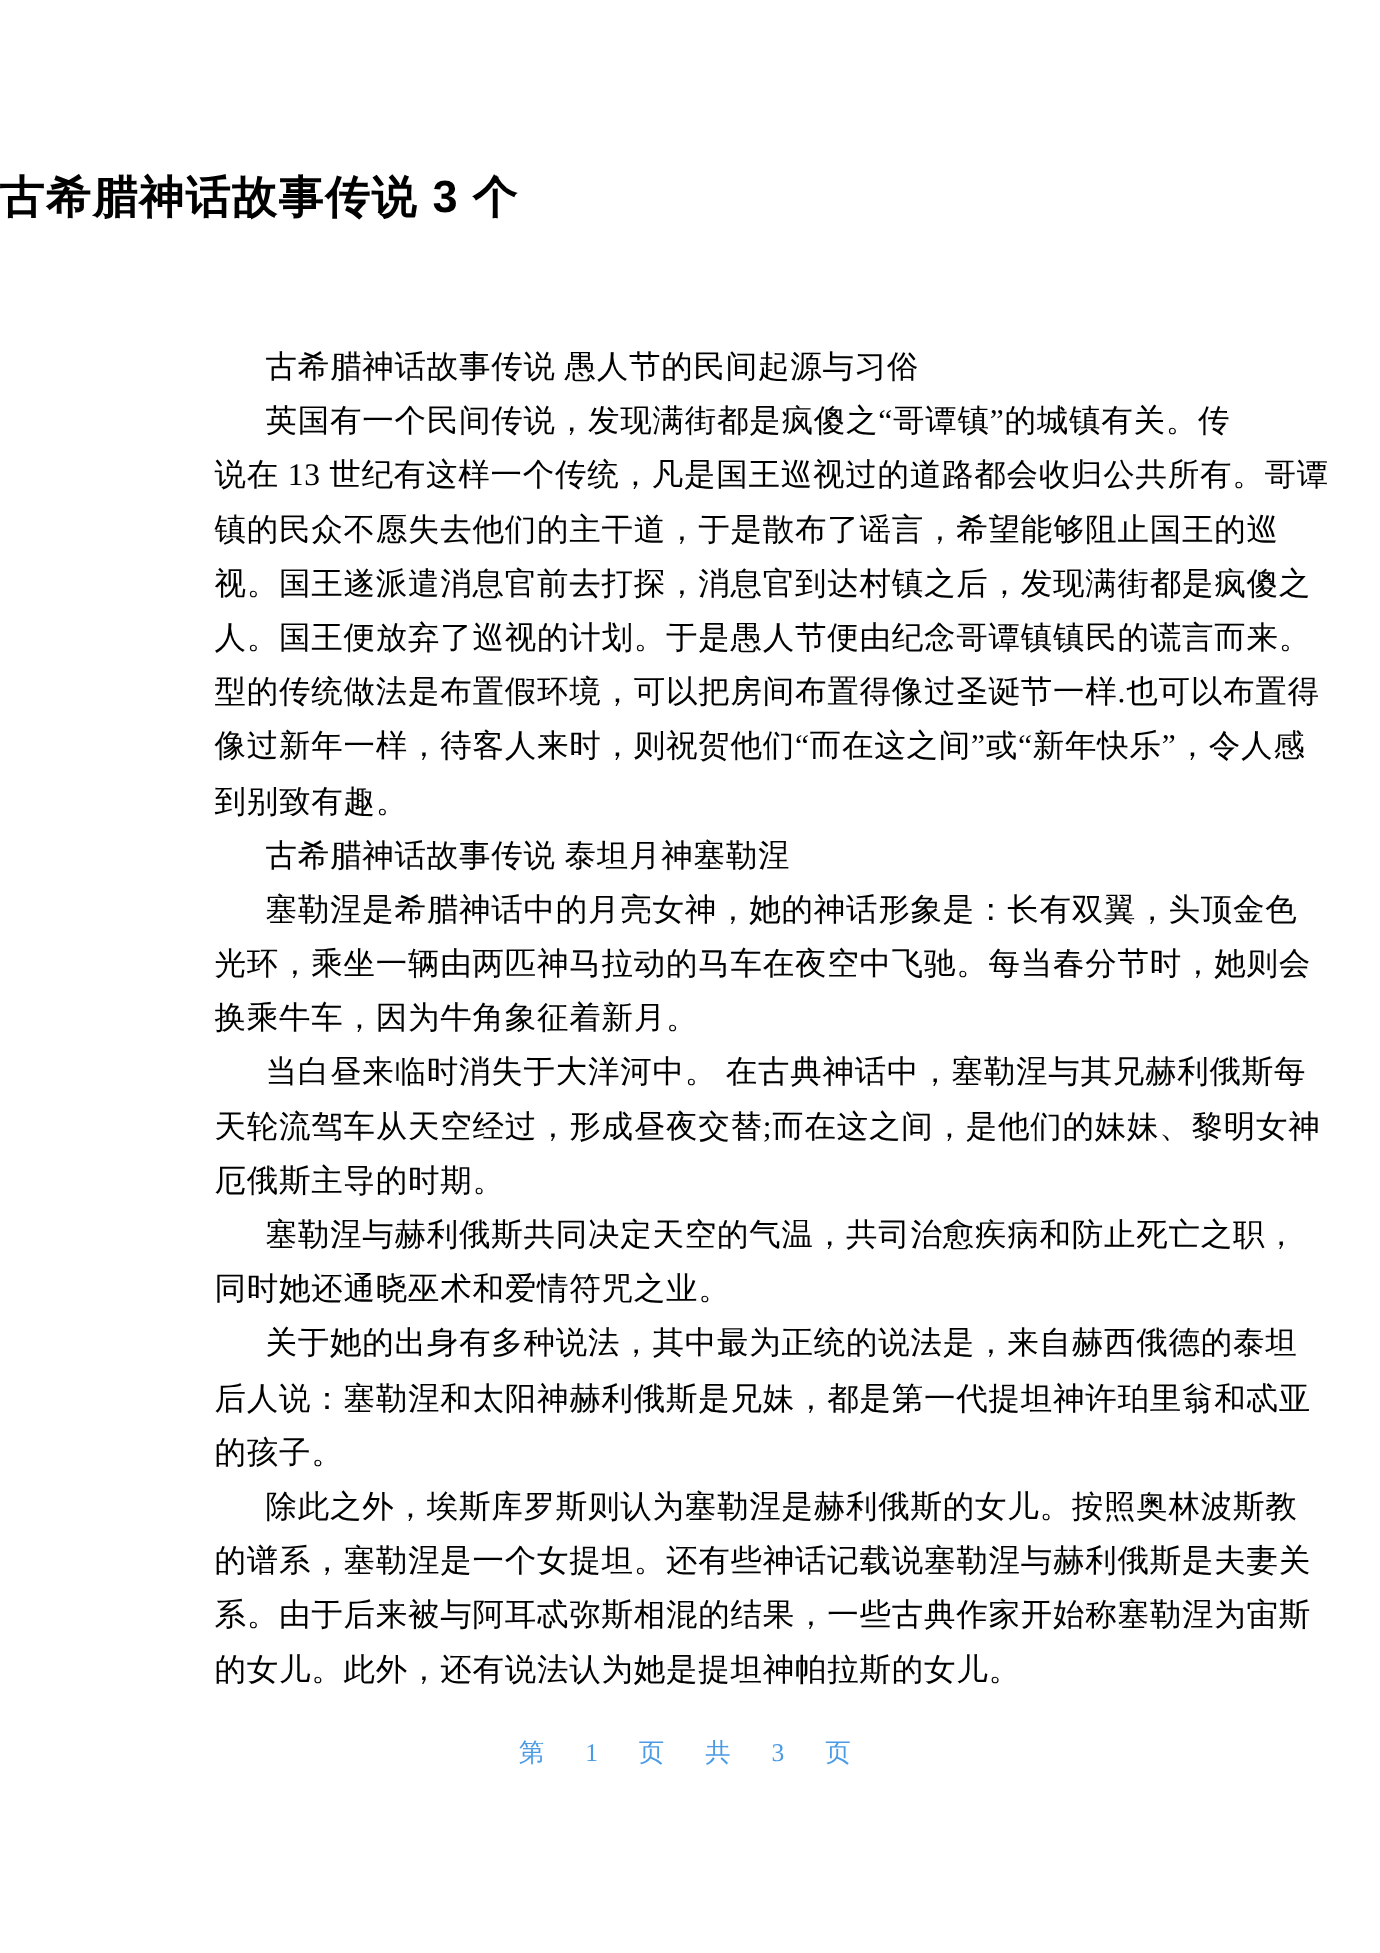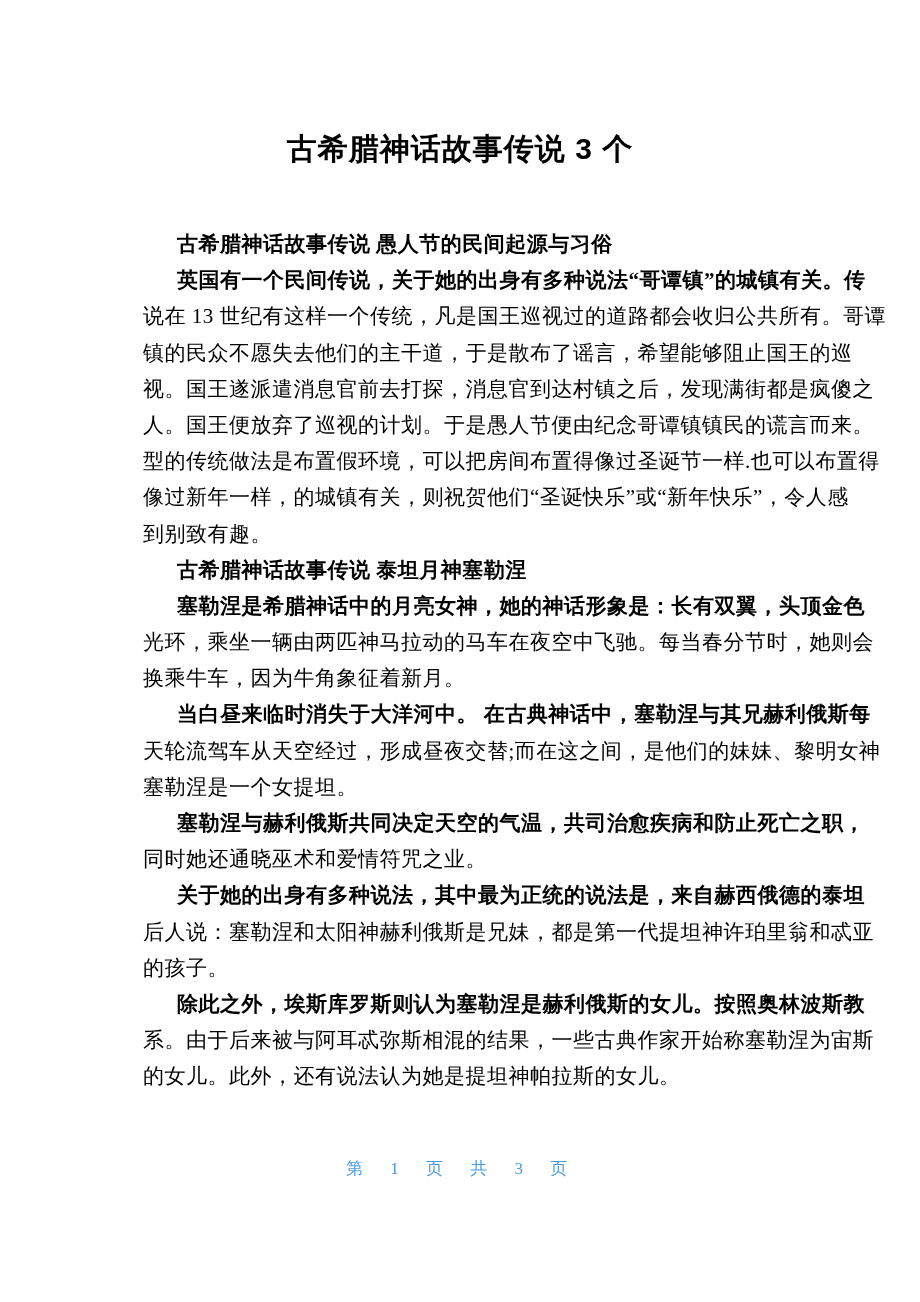--- a/index.html
+++ b/index.html
@@ -11,25 +11,25 @@
     position: relative;
     width: 920px;
     height: 1302px;
     background: #ffffff;
     overflow: hidden;
     font-family: "Liberation Serif", "DejaVu Serif", serif;
     color: #000000;
   }
   .doc-title {
     position: absolute;
-    top: 129px;
+    top: 112px;
     left: 0;
     right: 0;
     margin: 0;
-    text-align: center;
+    text-align: left;
     font-family: "Liberation Sans", "DejaVu Sans", sans-serif;
     font-weight: bold;
     font-size: 30px;
     line-height: 40px;
     color: #000000;
     letter-spacing: 1px;
   }
   .doc-body {
     position: absolute;
     top: 226px;
@@ -43,21 +43,20 @@
     padding: 0;
   }
   .line {
     height: 36.2px;
     line-height: 36.2px;
     white-space: pre;
     letter-spacing: 0.5px;
   }
   .line.first-line {
     text-indent: 34px;
-    font-weight: bold;
   }
   .doc-footer {
     position: absolute;
     top: 1156px;
     left: 0;
     right: 0;
     text-align: center;
     font-size: 17px;
     line-height: 26px;
   }
@@ -71,55 +70,56 @@
 
 <div class="doc-page" style="background: rgb(255, 255, 255);">
 
   <h1 class="doc-title">古希腊神话故事传说 3 个</h1>
 
   <div class="doc-body">
       <div class="paragraph subtitle">
         <div class="line first-line">古希腊神话故事传说 愚人节的民间起源与习俗</div>
       </div>
       <div class="paragraph">
-        <div class="line first-line">英国有一个民间传说，关于她的出身有多种说法“哥谭镇”的城镇有关。传</div>
+        <div class="line first-line">英国有一个民间传说，发现满街都是疯傻之“哥谭镇”的城镇有关。传</div>
         <div class="line">说在 13 世纪有这样一个传统，凡是国王巡视过的道路都会收归公共所有。哥谭</div>
         <div class="line">镇的民众不愿失去他们的主干道，于是散布了谣言，希望能够阻止国王的巡</div>
         <div class="line">视。国王遂派遣消息官前去打探，消息官到达村镇之后，发现满街都是疯傻之</div>
         <div class="line">人。国王便放弃了巡视的计划。于是愚人节便由纪念哥谭镇镇民的谎言而来。</div>
       </div>
       <div class="paragraph">
         <div class="line">型的传统做法是布置假环境，可以把房间布置得像过圣诞节一样.也可以布置得</div>
-        <div class="line">像过新年一样，的城镇有关，则祝贺他们“圣诞快乐”或“新年快乐”，令人感</div>
+        <div class="line">像过新年一样，待客人来时，则祝贺他们“而在这之间”或“新年快乐”，令人感</div>
         <div class="line">到别致有趣。</div>
       </div>
       <div class="paragraph subtitle">
         <div class="line first-line">古希腊神话故事传说 泰坦月神塞勒涅</div>
       </div>
       <div class="paragraph">
         <div class="line first-line">塞勒涅是希腊神话中的月亮女神，她的神话形象是：长有双翼，头顶金色</div>
         <div class="line">光环，乘坐一辆由两匹神马拉动的马车在夜空中飞驰。每当春分节时，她则会</div>
         <div class="line">换乘牛车，因为牛角象征着新月。</div>
       </div>
       <div class="paragraph">
         <div class="line first-line">当白昼来临时消失于大洋河中。 在古典神话中，塞勒涅与其兄赫利俄斯每</div>
         <div class="line">天轮流驾车从天空经过，形成昼夜交替;而在这之间，是他们的妹妹、黎明女神</div>
-        <div class="line">塞勒涅是一个女提坦。</div>
+        <div class="line">厄俄斯主导的时期。</div>
       </div>
       <div class="paragraph">
         <div class="line first-line">塞勒涅与赫利俄斯共同决定天空的气温，共司治愈疾病和防止死亡之职，</div>
         <div class="line">同时她还通晓巫术和爱情符咒之业。</div>
       </div>
       <div class="paragraph">
         <div class="line first-line">关于她的出身有多种说法，其中最为正统的说法是，来自赫西俄德的泰坦</div>
         <div class="line">后人说：塞勒涅和太阳神赫利俄斯是兄妹，都是第一代提坦神许珀里翁和忒亚</div>
         <div class="line">的孩子。</div>
       </div>
       <div class="paragraph">
         <div class="line first-line">除此之外，埃斯库罗斯则认为塞勒涅是赫利俄斯的女儿。按照奥林波斯教</div>
+        <div class="line">的谱系，塞勒涅是一个女提坦。还有些神话记载说塞勒涅与赫利俄斯是夫妻关</div>
         <div class="line">系。由于后来被与阿耳忒弥斯相混的结果，一些古典作家开始称塞勒涅为宙斯</div>
         <div class="line">的女儿。此外，还有说法认为她是提坦神帕拉斯的女儿。</div>
       </div>
     </div>
 
   <div class="doc-footer">
     <span class="footer-text" style="color: rgb(74, 155, 228);">第 1 页 共 3 页</span>
   </div>
 
 </div>

